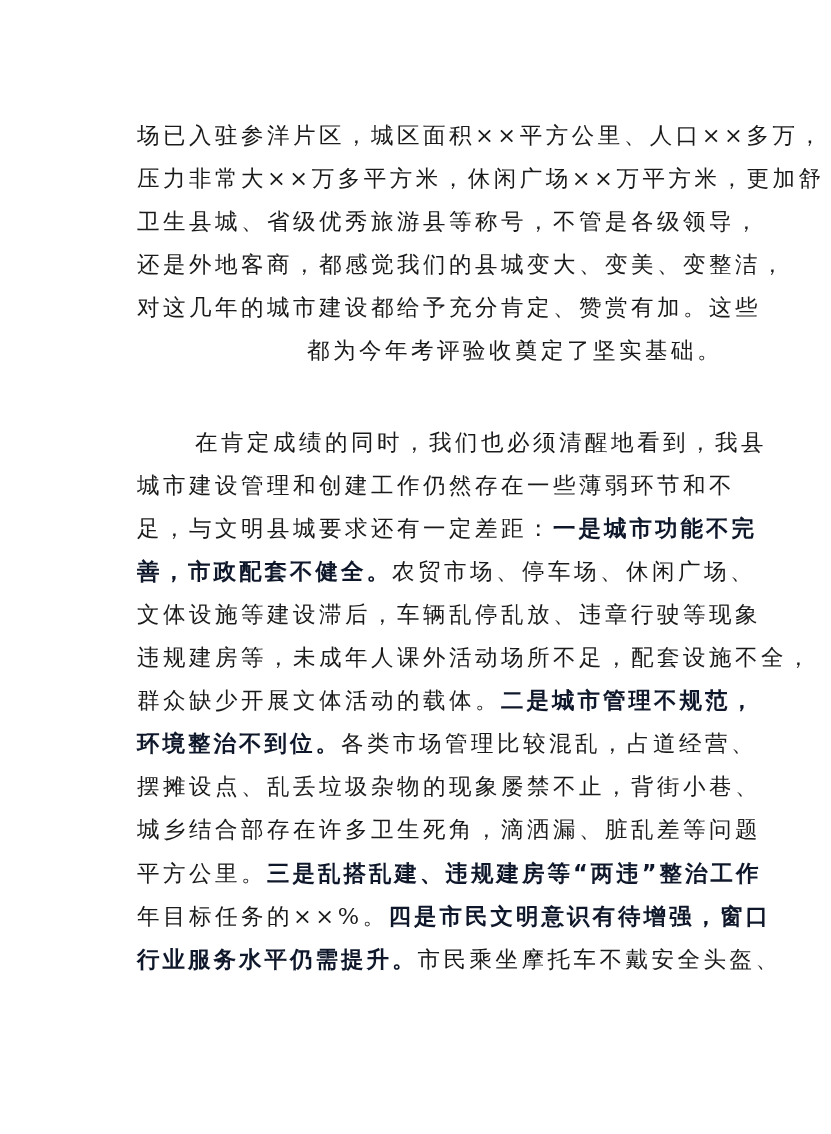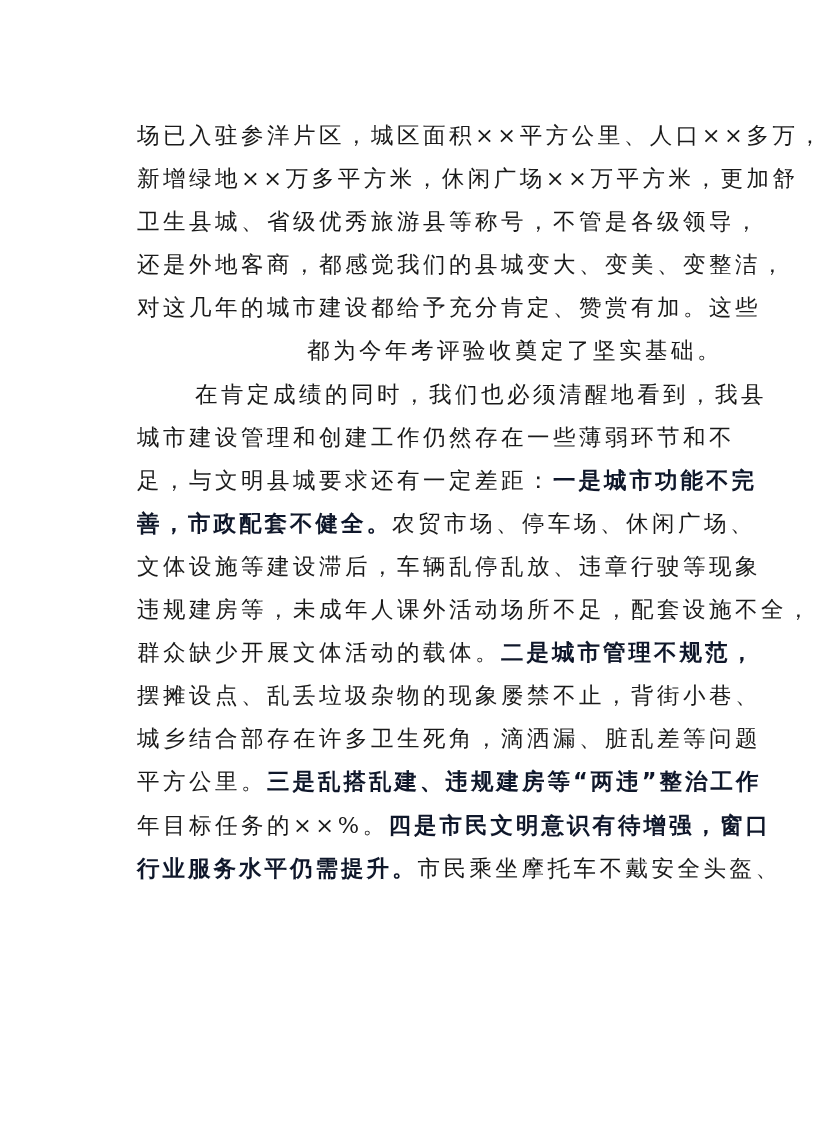--- a/index.html
+++ b/index.html
@@ -7,41 +7,42 @@
   .page {
     position: absolute; left: 0; top: 16px; width: 831px; height: 1134px; background: #fff; text-align: right;
   }
   .body-text {
     position: absolute; left: 137px; top: 98px; width: 586px;
     font-family: "DejaVu Serif", "Liberation Serif", serif;
     font-size: 22.5px; line-height: 43.1px; color: #1a1a1a;
     letter-spacing: 3.5px;
   }
   .line { display: block; white-space: nowrap; height: 43.1px; overflow: visible; }
-  .indent { padding-left: 58px; }
+  .indent { padding-left: 58px; margin-top: 48px; }
   .b { font-weight: bold; font-family: "DejaVu Sans", "Liberation Sans", sans-serif; color: #0f172a; letter-spacing: 3px; }
 </style>
 </head>
 <body>
 
 <div class="page">
   <div class="body-text" id="body-text">
 
     <span class="line"><span>场已入驻参洋片区，城区面积××平方公里、人口××多万，</span></span>
-    <span class="line"><span>新增绿地××万多平方米，休闲广场××万平方米，更加舒</span></span>
+    <span class="line"><span>压力非常大××万多平方米，休闲广场××万平方米，更加舒</span></span>
     <span class="line"><span>卫生县城、省级优秀旅游县等称号，不管是各级领导，</span></span>
     <span class="line"><span>还是外地客商，都感觉我们的县城变大、变美、变整洁，</span></span>
     <span class="line"><span>对这几年的城市建设都给予充分肯定、赞赏有加。这些</span></span>
     <span class="line"><span>都为今年考评验收奠定了坚实基础。</span></span>
     <span class="line indent"><span>在肯定成绩的同时，我们也必须清醒地看到，我县</span></span>
     <span class="line"><span>城市建设管理和创建工作仍然存在一些薄弱环节和不</span></span>
     <span class="line"><span>足，与文明县城要求还有一定差距：</span><span class="b">一是城市功能不完</span></span>
     <span class="line"><span class="b">善，市政配套不健全。</span><span>农贸市场、停车场、休闲广场、</span></span>
     <span class="line"><span>文体设施等建设滞后，车辆乱停乱放、违章行驶等现象</span></span>
     <span class="line"><span>违规建房等，未成年人课外活动场所不足，配套设施不全，</span></span>
     <span class="line"><span>群众缺少开展文体活动的载体。</span><span class="b">二是城市管理不规范，</span></span>
+    <span class="line"><span class="b">环境整治不到位。</span><span>各类市场管理比较混乱，占道经营、</span></span>
     <span class="line"><span>摆摊设点、乱丢垃圾杂物的现象屡禁不止，背街小巷、</span></span>
     <span class="line"><span>城乡结合部存在许多卫生死角，滴洒漏、脏乱差等问题</span></span>
     <span class="line"><span>平方公里。</span><span class="b">三是乱搭乱建、违规建房等“两违”整治工作</span></span>
     <span class="line"><span>年目标任务的××%。</span><span class="b">四是市民文明意识有待增强，窗口</span></span>
     <span class="line"><span class="b">行业服务水平仍需提升。</span><span>市民乘坐摩托车不戴安全头盔、</span></span>
   </div>
 </div>
 
 </body></html>

